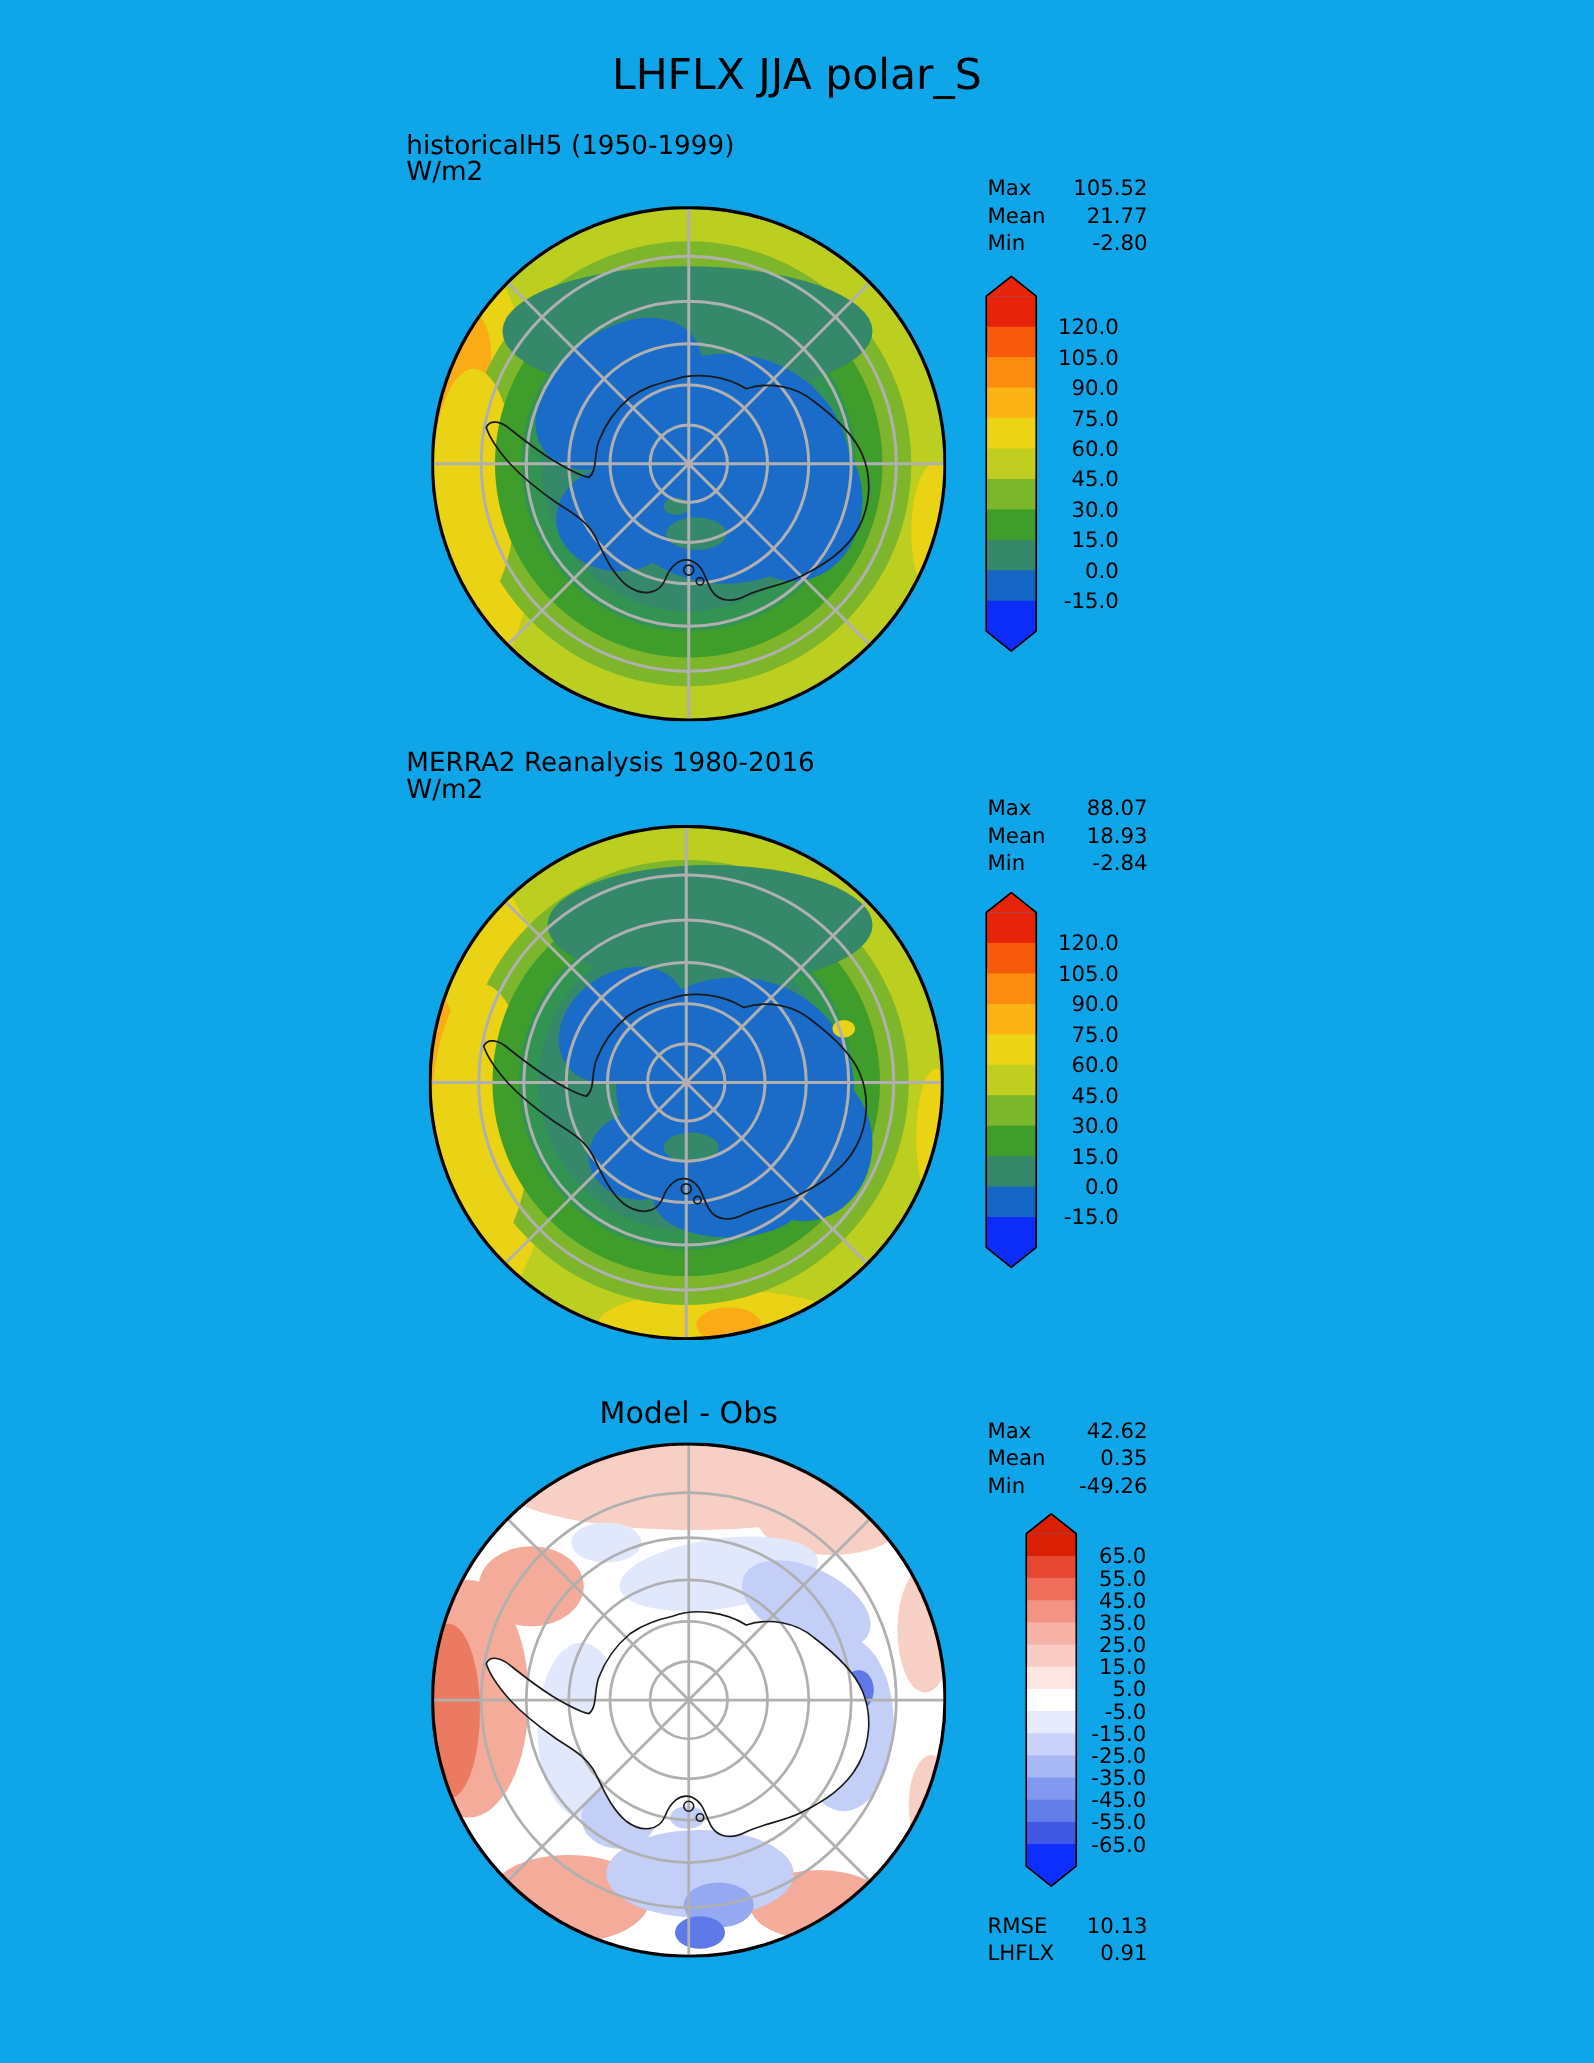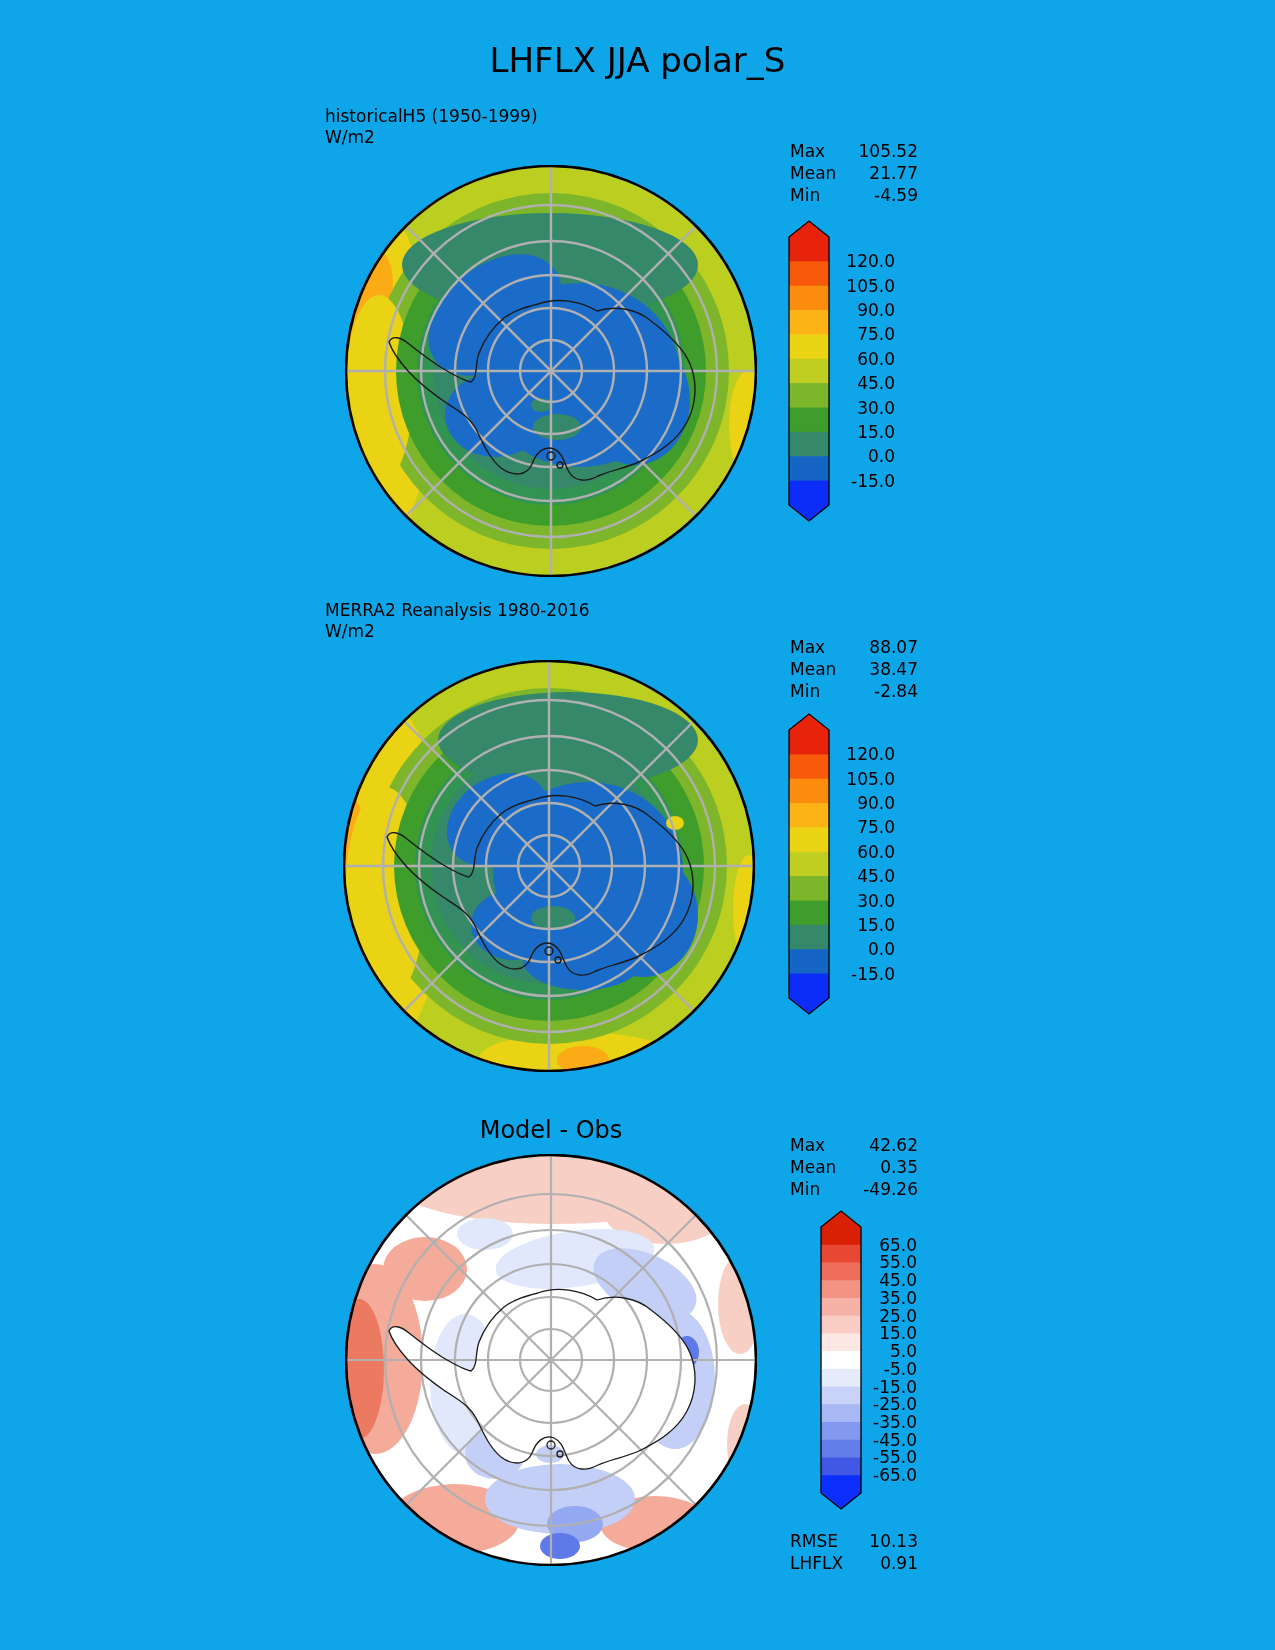--- a/index.html
+++ b/index.html
@@ -1,20 +1,20 @@
 <!DOCTYPE html>
 <html style="--map-rim: #bcce20; --map-yellow: #e9d314; --map-orange: #fbab16; --map-light-green: #7db62a; --map-green: #3f9d2b; --map-dark-green: #339352; --map-teal: #35886a; --map-blue: #1a6cc8; --graticule: #b0b0b0; --coast: #1a1a1a; --diff-red-pale: #f8cfc4; --diff-red-light: #f4ab9a; --diff-red-strong: #ec7a60; --diff-blue-pale: #e2e8fc; --diff-blue-light: #c4cff8; --diff-blue-mid: #94a9f2; --diff-blue-strong: #5f79e9;"><head>
 <meta charset="utf-8">
 <style>
   html,body{margin:0;padding:0;background:#fff;}
   #page{position:relative;width:1275px;height:1650px;background:#0ea5e9;overflow:hidden;
         font-family:"DejaVu Sans","Liberation Sans",sans-serif;color:#000;}
   .abs{position:absolute;}
   .fig-title{font-size:34px;width:1275px;text-align:center;top:40px;left:0;}
-  .plabel{font-size:17px;line-height:21px;}
+  .plabel{font-size:21px;line-height:21px;}
   .p3title{font-size:24px;width:412px;text-align:center;}
   .stats{width:128px;font-size:17px;line-height:22px;}
   .srow{display:flex;justify-content:space-between;}
   svg text{font-family:"DejaVu Sans","Liberation Sans",sans-serif;font-size:17px;fill:#000;}
   .map-svg{display:block;}
 </style>
 </head>
 <body>
 
 <div id="page">
@@ -30,21 +30,21 @@
     <div class="srow">
       <span>Max</span>
       <span>105.52</span>
     </div>
     <div class="srow">
       <span>Mean</span>
       <span>21.77</span>
     </div>
     <div class="srow">
       <span>Min</span>
-      <span>-4.59</span>
+      <span>-2.80</span>
     </div>
   </div>
 
   <svg class="abs map-svg" style="left:345px;top:165px;" width="412" height="412" viewBox="0 0 412 412">
     <defs>
         <clipPath id="clipA">
           <circle cx="206" cy="206" r="205"></circle>
         </clipPath>
       </defs>
     <g clip-path="url(#clipA)">
@@ -121,21 +121,21 @@
     <div>W/m2</div>
   </div>
 
   <div class="abs stats" style="left:790px;top:636px;">
     <div class="srow">
       <span>Max</span>
       <span>88.07</span>
     </div>
     <div class="srow">
       <span>Mean</span>
-      <span>38.47</span>
+      <span>18.93</span>
     </div>
     <div class="srow">
       <span>Min</span>
       <span>-2.84</span>
     </div>
   </div>
 
   <svg class="abs map-svg" style="left:343px;top:660px;" width="412" height="412" viewBox="0 0 412 412">
     <defs>
         <clipPath id="clipB">

